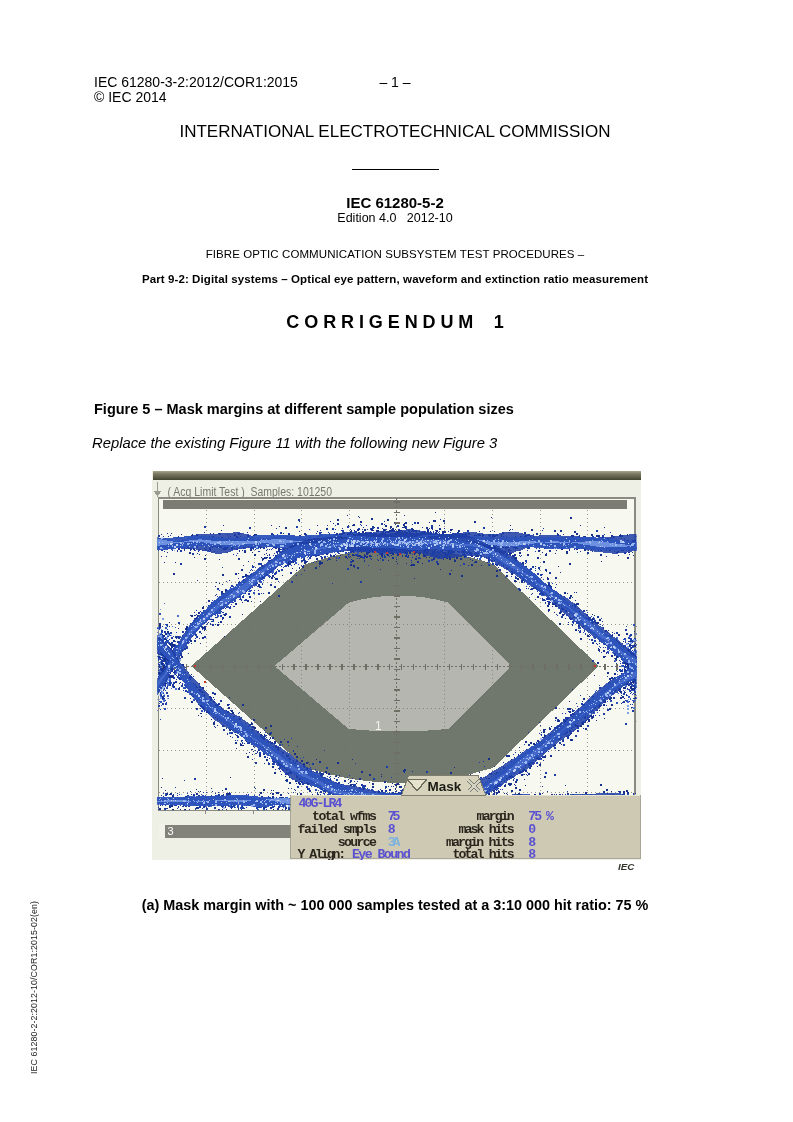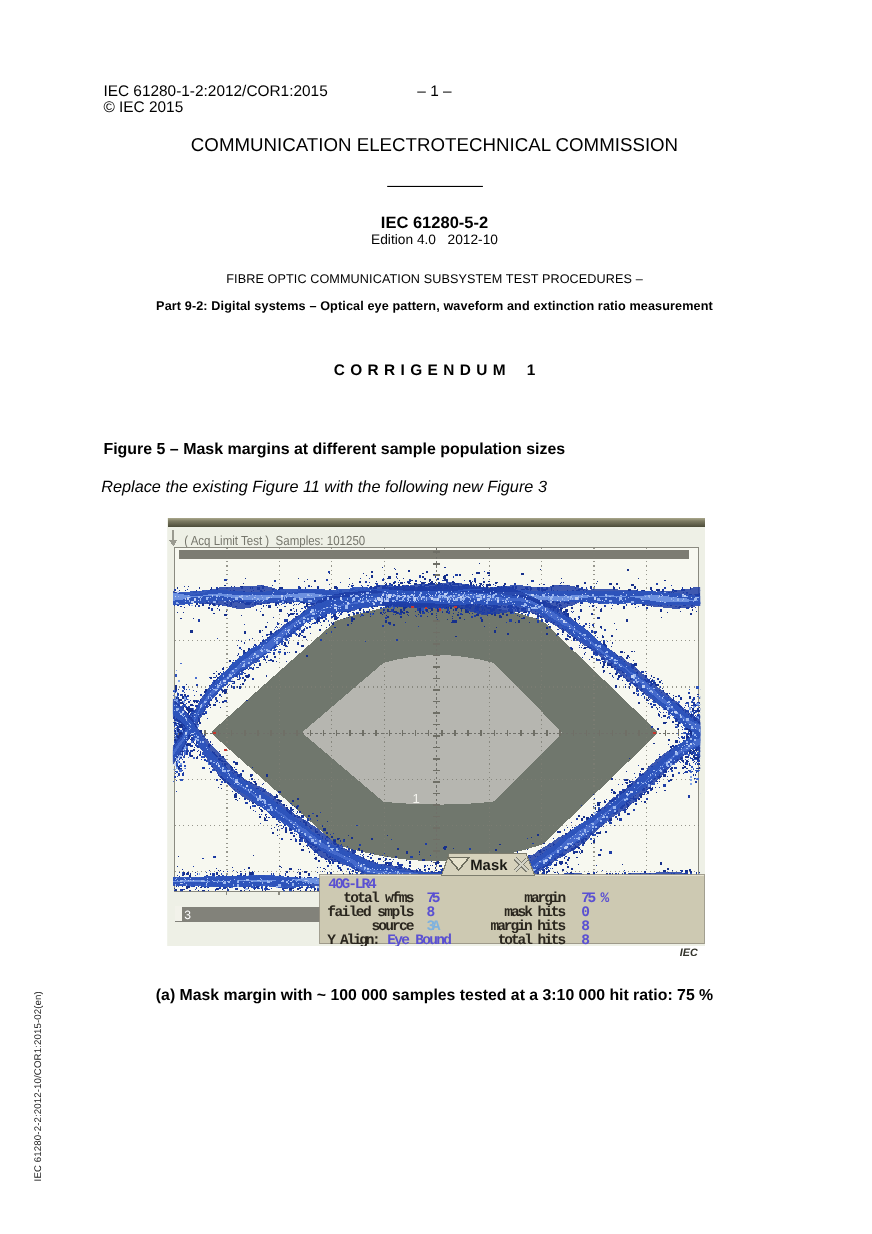--- a/index.html
+++ b/index.html
@@ -3,39 +3,39 @@
 <meta charset="utf-8">
 <style>
 * { margin:0; padding:0; box-sizing:border-box; }
 html,body { width:793px; height:1122px; background:#ffffff; font-family:"Liberation Sans", sans-serif; position:relative; overflow:hidden; }
 .abs { position:absolute; white-space:nowrap; color:#000; }
 .ctr { left:0; width:790px; text-align:center; }
 </style>
 </head>
 <body>
 
-<div class="abs" style="left:94px;top:74.3px;font-size:14px">IEC 61280-1-2:2012/COR1:2015</div>
+<div class="abs" style="left:94px;top:74.3px;font-size:14px">IEC 61280-3-2:2012/COR1:2015</div>
 
 <div class="abs ctr" style="top:74.3px;font-size:14px">– 1 –</div>
 
-<div class="abs" style="left:94px;top:89.1px;font-size:14px">© IEC 2015</div>
+<div class="abs" style="left:94px;top:89.1px;font-size:14px">© IEC 2014</div>
 
-<div class="abs ctr" style="top:122.2px;font-size:17px">COMMUNICATION ELECTROTECHNICAL COMMISSION</div>
+<div class="abs ctr" style="top:122.2px;font-size:17px">INTERNATIONAL ELECTROTECHNICAL COMMISSION</div>
 
 <div class="abs" style="left:352px;top:168.5px;width:87px;height:1.5px;background:#000"></div>
 
 <div class="abs ctr" style="top:194.2px;font-size:15px;font-weight:bold">IEC 61280-5-2</div>
 
 <div class="abs ctr" style="top:211px;font-size:12.5px;font-weight:normal">Edition 4.0&nbsp;&nbsp;&nbsp;2012-10</div>
 
 <div class="abs ctr" style="top:247.9px;font-size:11.5px;font-weight:normal;letter-spacing:0.08px">FIBRE OPTIC COMMUNICATION SUBSYSTEM TEST PROCEDURES –</div>
 
 <div class="abs ctr" style="top:272.9px;font-size:11.5px;font-weight:bold;letter-spacing:0.1px">Part 9-2: Digital systems – Optical eye pattern, waveform and extinction ratio measurement</div>
 
-<div class="abs ctr" style="top:328px;font-size:14px;font-weight:bold;letter-spacing:4.9px;word-spacing:5.5px;text-indent:4.9px">CORRIGENDUM 1</div>
+<div class="abs ctr" style="top:312px;font-size:18px;font-weight:bold;letter-spacing:4.9px;word-spacing:5.5px;text-indent:4.9px">CORRIGENDUM 1</div>
 
 <div class="abs" style="left:94px;top:400.7px;font-size:14.5px;font-weight:bold">Figure 5 – Mask margins at different sample population sizes</div>
 
 <div class="abs" style="left:92px;top:435px;font-size:14.8px;font-style:italic">Replace the existing Figure 11 with the following new Figure 3</div>
 
 <div class="abs" style="left:152px;top:471px;width:489px;height:389px">
 <svg width="489" height="389" viewBox="0 0 489 389" shape-rendering="crispEdges" style="position:absolute;left:0;top:0">
 
 <rect x="0" y="0" width="489" height="389" fill="#eef0e6"></rect>
 

